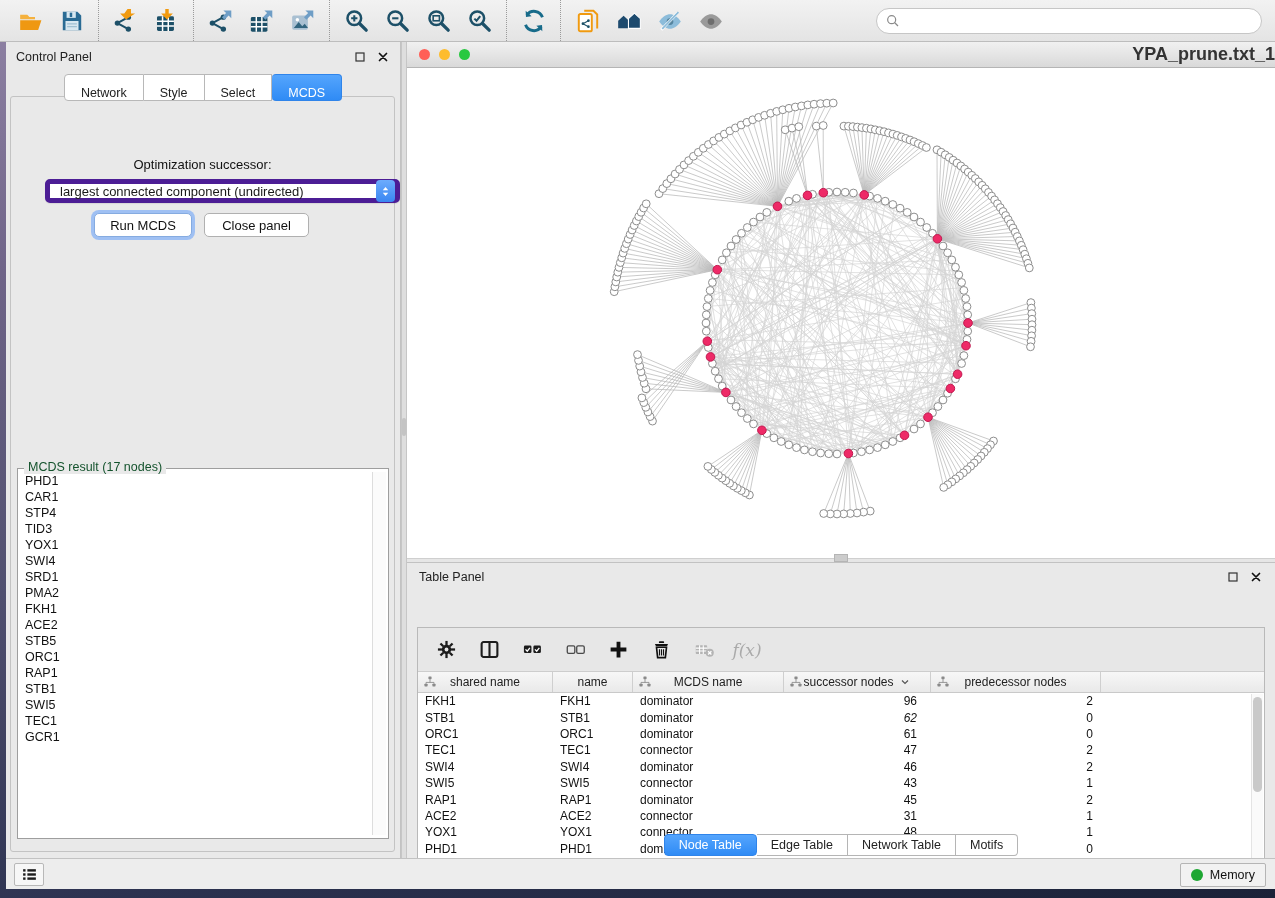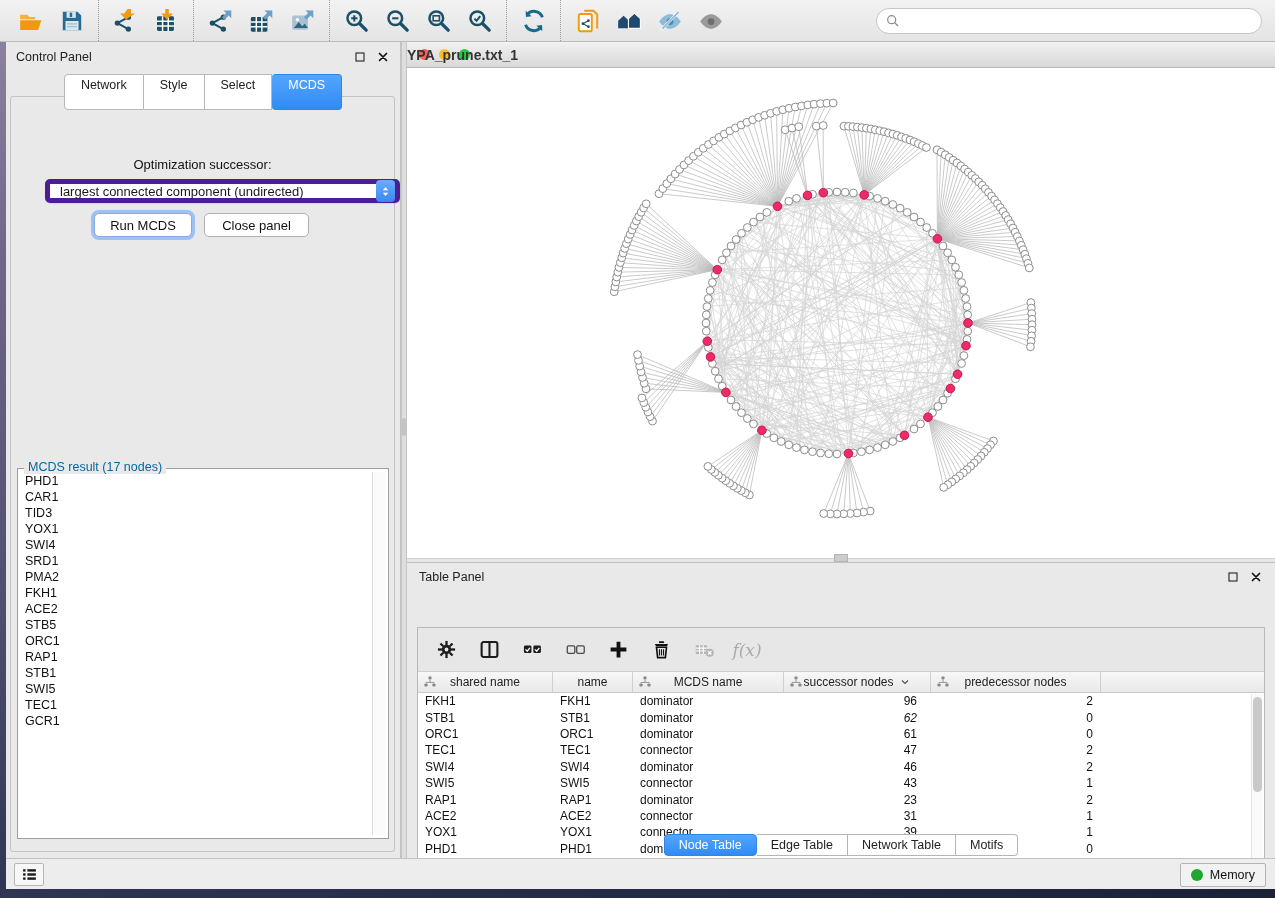--- a/index.html
+++ b/index.html
@@ -24,57 +24,57 @@
   .search-box input { border:none; outline:none; background:transparent; flex:1; margin-left:5px; font-size:13px; font-family:inherit; }
 
   
   .control-panel { position:absolute; left:6px; top:42px; width:395px; height:816px; background:#e9e9e9; border-right:1px solid #c2c2c2; }
   .cp-header { height:30px; display:flex; align-items:center; padding:0 10px; }
   .cp-title { font-size:12.5px; color:#222; }
   .win-btns { margin-left:auto; display:flex; gap:9px; align-items:center; }
   .win-btn { width:14px; height:14px; display:flex; align-items:center; justify-content:center; }
   .win-btn svg { width:12px; height:12px; }
   .cp-tabs { position:absolute; left:0; top:32px; width:100%; display:flex; justify-content:center; z-index:2; }
-  .cp-tab { height:36px; line-height:20px; padding:0 16px; font-size:12.5px; background:#fff;
+  .cp-tab { height:27px; line-height:20px; padding:8px 16px; font-size:12.5px; background:#fff;
     border:1px solid #b8b8b8; border-left-width:0; color:#222; cursor:default; }
   .cp-tab:first-child { border-left-width:1px; border-radius:4px 0 0 4px; }
   .cp-tab:last-child { border-radius:0 4px 4px 0; }
   .cp-tab.active { background:linear-gradient(#55a5fd,#2f8bf5); border-color:#2f84ea; color:#fff; border-radius:4px; }
   .cp-content { position:absolute; left:4px; top:54px; width:385px; height:756px;
     border:1px solid #c3c3c3; border-radius:3px; background:#e9e9e9; }
   .opt-label { position:absolute; top:60px; width:100%; text-align:center; font-size:13px; color:#111; }
   .dropdown { position:absolute; left:34px; top:82px; width:355px; height:24px; background:#fff;
     border:5px solid #4c1d95; border-radius:5px; display:flex; align-items:center; font-size:13px;
     padding-left:10px; box-shadow:0 1px 1px rgba(0,0,0,.08); }
   .dd-value { flex:1; white-space:nowrap; overflow:hidden; }
   .dd-stepper { width:19px; height:22px; margin:0; border-radius:4px; background:linear-gradient(#6cacfd,#3a86f2);
     display:flex; align-items:center; justify-content:center; }
   .dd-stepper svg { width:13px; height:17px; }
   .btn { position:absolute; top:116px; height:24px; background:#fff; border:1px solid #b0b0b0; border-radius:5px;
     font-size:13px; font-family:inherit; color:#111; cursor:default; }
   .btn.run { left:83px; width:98px; border-color:#85abe0; box-shadow:0 0 0 3px rgba(98,158,251,.55); }
   .btn.closep { left:193px; width:105px; }
   .result-box { position:absolute; left:6px; top:371px; width:372px; height:371px; border:1px solid #9e9e9e; background:#fff; }
-  .result-legend { position:absolute; top:-9px; left:6px; background:#e9e9e9; padding:0 4px; font-size:12.5px; color:#0369a1; }
+  .result-legend { position:absolute; top:-9px; left:6px; background:#e9e9e9; padding:0 4px; font-size:12.5px; color:#14532d; }
   .result-list { position:absolute; left:1px; top:4px; right:18px; bottom:2px; overflow:hidden; padding-left:6px; }
   .result-item { font-size:12.5px; line-height:16px; color:#111; }
   .result-scroll { position:absolute; right:2px; top:3px; bottom:3px; width:14px; background:#fbfbfb; border-left:1px solid #ddd; }
 
   
   .splitter { position:absolute; left:401px; top:42px; width:6px; height:816px; background:#dedede;
     border-left:1px solid #c6c6c6; border-right:1px solid #c6c6c6; }
   .splitter-thumb { position:absolute; left:0; top:376px; width:100%; height:18px; background:#c4c4c4; border-radius:2px; }
 
   
   .network-view { position:absolute; left:407px; top:42px; width:868px; height:520px; background:#fff; }
   .nv-titlebar { height:26px; background:linear-gradient(#f1f1f1,#d9d9d9); border-bottom:1px solid #b5b5b5;
     display:flex; align-items:center; position:relative; }
   .tl { width:11px; height:11px; border-radius:50%; margin-left:9px; }
   .tl:first-child { margin-left:12px; }
-  .nv-title { position:absolute; width:100%; text-align:left; font-size:14px; font-weight:600; color:#333; }
+  .nv-title { position:absolute; width:100%; text-align:right; font-size:18px; font-weight:600; color:#333; }
   #net-svg { display:block; }
   .nv-bottom { position:absolute; left:0; bottom:0; width:100%; height:4px; background:#e6e6e6; border-top:1px solid #cfcfcf; }
   .nv-hthumb { position:absolute; left:427px; bottom:0; width:14px; height:8px; background:#cccccc; border:1px solid #b5b5b5; }
 
   
   .table-panel { position:absolute; left:407px; top:562px; width:868px; height:296px; background:#e9e9e9; border-top:1px solid #c2c2c2; }
   .tp-header { height:27px; display:flex; align-items:center; padding:0 12px; }
   .tp-title { font-size:12.5px; color:#222; }
   .tp-container { position:absolute; left:10px; top:28px; width:848px; height:242px; border:1px solid #b9b9b9; background:#fff;margin-top:36px; }
   .tp-toolbar { height:44px; background:#e7e7e7; border-bottom:1px solid #cdcdcd; display:flex; align-items:center; padding-left:16px; gap:19px; }
@@ -306,20 +306,21 @@
           </svg>
         </span>
     </div>
     <button class="btn run">Run MCDS</button>
     <button class="btn closep">Close panel</button>
     <div class="result-box">
       <span class="result-legend">MCDS result (17 nodes)</span>
       <div class="result-list" id="result-list">
           <div class="result-item">PHD1</div>
           <div class="result-item">CAR1</div>
+          <div class="result-item">STP4</div>
           <div class="result-item">TID3</div>
           <div class="result-item">YOX1</div>
           <div class="result-item">SWI4</div>
           <div class="result-item">SRD1</div>
           <div class="result-item">PMA2</div>
           <div class="result-item">FKH1</div>
           <div class="result-item">ACE2</div>
           <div class="result-item">STB5</div>
           <div class="result-item">ORC1</div>
           <div class="result-item">RAP1</div>
@@ -1278,35 +1279,35 @@
           <div class="tp-cell" style="width: 135px;">SWI5</div>
           <div class="tp-cell" style="width: 80px;">SWI5</div>
           <div class="tp-cell" style="width: 151px;">connector</div>
           <div class="tp-cell num" style="width: 147px; padding-right: 14px;">43</div>
           <div class="tp-cell num" style="width: 170px; padding-right: 8px;">1</div>
         </div>
         <div class="tp-row">
           <div class="tp-cell" style="width: 135px;">RAP1</div>
           <div class="tp-cell" style="width: 80px;">RAP1</div>
           <div class="tp-cell" style="width: 151px;">dominator</div>
-          <div class="tp-cell num" style="width: 147px; padding-right: 14px;">23</div>
+          <div class="tp-cell num" style="width: 147px; padding-right: 14px;">45</div>
           <div class="tp-cell num" style="width: 170px; padding-right: 8px;">2</div>
         </div>
         <div class="tp-row">
           <div class="tp-cell" style="width: 135px;">ACE2</div>
           <div class="tp-cell" style="width: 80px;">ACE2</div>
           <div class="tp-cell" style="width: 151px;">connector</div>
           <div class="tp-cell num" style="width: 147px; padding-right: 14px;">31</div>
           <div class="tp-cell num" style="width: 170px; padding-right: 8px;">1</div>
         </div>
         <div class="tp-row">
           <div class="tp-cell" style="width: 135px;">YOX1</div>
           <div class="tp-cell" style="width: 80px;">YOX1</div>
           <div class="tp-cell" style="width: 151px;">connector</div>
-          <div class="tp-cell num" style="width: 147px; padding-right: 14px;">39</div>
+          <div class="tp-cell num" style="width: 147px; padding-right: 14px;">48</div>
           <div class="tp-cell num" style="width: 170px; padding-right: 8px;">1</div>
         </div>
         <div class="tp-row">
           <div class="tp-cell" style="width: 135px;">PHD1</div>
           <div class="tp-cell" style="width: 80px;">PHD1</div>
           <div class="tp-cell" style="width: 151px;">dominator</div>
           <div class="tp-cell num" style="width: 147px; padding-right: 14px;">18</div>
           <div class="tp-cell num" style="width: 170px; padding-right: 8px;">0</div>
         </div>
       </div>

